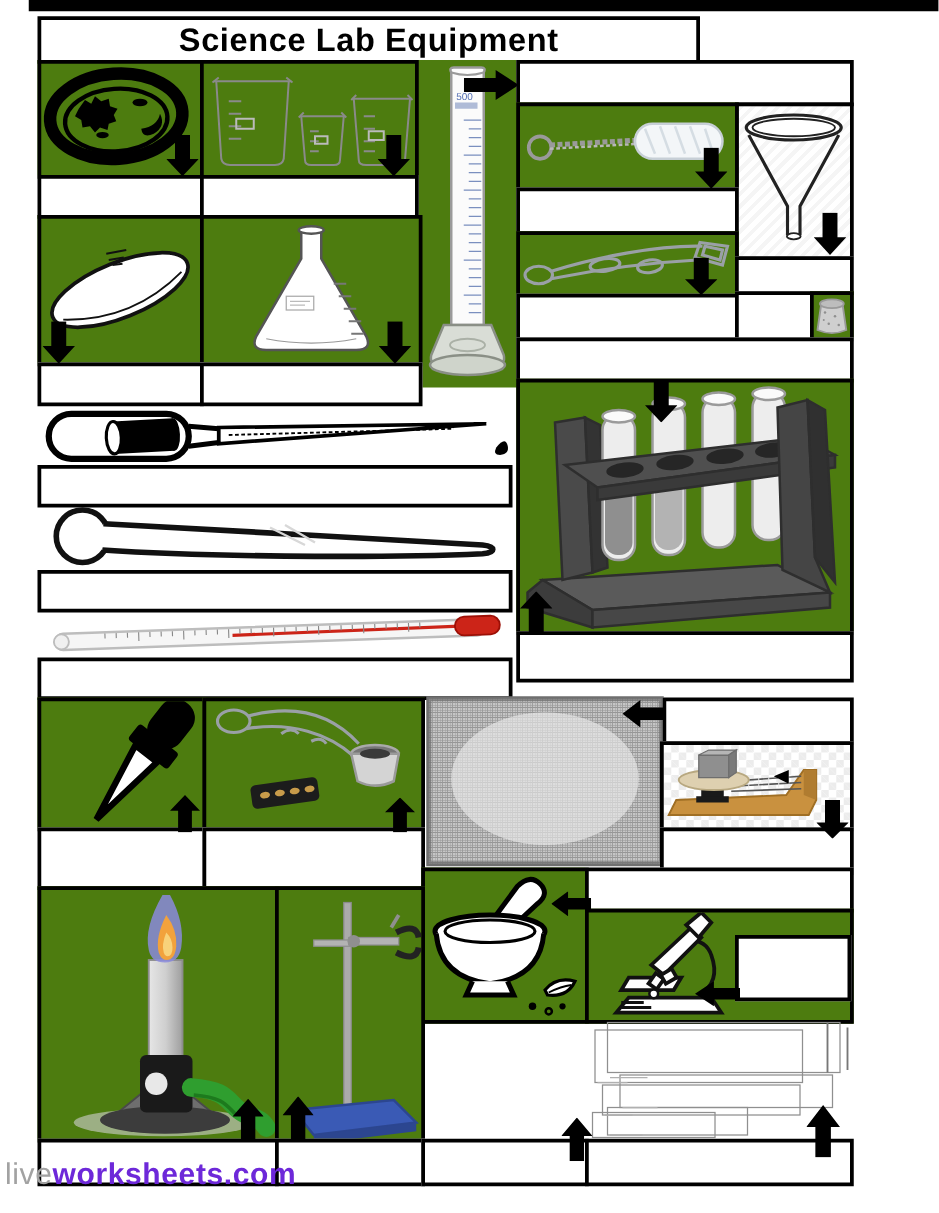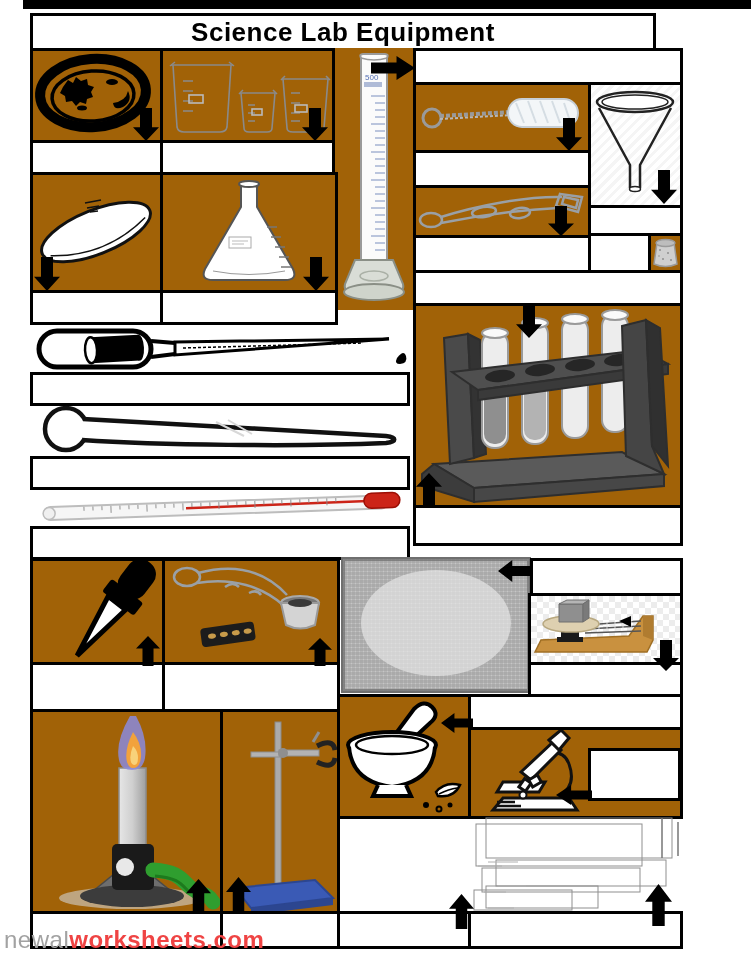--- a/index.html
+++ b/index.html
@@ -1,36 +1,36 @@
 <!DOCTYPE html>
 <html><head>
 <meta charset="utf-8">
 <style>
   html,body{margin:0;padding:0;background:#ffffff;}
   #canvas{position:relative;width:751px;height:970px;background:#fff;overflow:hidden;
           font-family:"Liberation Sans",sans-serif;}
-  .cell{position:absolute;background:#a16207;border:3px solid #000;box-sizing:border-box;}
+  .cell{position:absolute;background:#4d7c0f;border:3px solid #000;box-sizing:border-box;}
   .box{position:absolute;background:#fff;border:3px solid #000;box-sizing:border-box;}
   .imgwrap{position:absolute;}
   .arrow{position:absolute;background:#000;}
   .arrow.up{clip-path:polygon(50% 0,100% 42%,73% 42%,73% 100%,27% 100%,27% 42%,0 42%);}
   .arrow.down{clip-path:polygon(27% 0,73% 0,73% 58%,100% 58%,50% 100%,0 58%,27% 58%);}
   .arrow.left{clip-path:polygon(0 50%,42% 0,42% 27%,100% 27%,100% 73%,42% 73%,42% 100%);}
   .arrow.right{clip-path:polygon(100% 50%,58% 100%,58% 73%,0 73%,0 27%,58% 27%,58% 0);}
   #topstrip{position:absolute;left:23px;top:0;width:728px;height:9px;background:#000;}
-  #titlebox{position:absolute;left:30px;top:13px;width:626px;height:38px;border:3px solid #000;
+  #titlebox{position:absolute;left:30px;top:13px;width:530px;height:38px;border:3px solid #000;
             box-sizing:border-box;display:flex;align-items:center;justify-content:center;}
   #titlebox span{font-weight:bold;font-size:26px;letter-spacing:.5px;color:#000;}
   .hatch{background:repeating-linear-gradient(135deg,#f5f5f5 0 3px,#ffffff 3px 7px);}
   .checker{background-image:linear-gradient(45deg,#ececec 25%,transparent 25%,transparent 75%,#ececec 75%),
            linear-gradient(45deg,#ececec 25%,transparent 25%,transparent 75%,#ececec 75%);
            background-size:12px 12px;background-position:0 0,6px 6px;background-color:#fff;}
   #footer{position:absolute;left:4px;top:926px;font-size:24px;letter-spacing:.5px;cursor:pointer;}
   #footer .lt{color:#a2a2a2;font-weight:normal;}
-  #footer .bd{color:#ef4444;font-weight:bold;}
+  #footer .bd{color:#6d28d9;font-weight:bold;}
   svg{display:block;}
 </style>
 </head>
 <body>
 
 <div id="canvas">
   <div id="topstrip"></div>
 
   <div id="titlebox">
     <span>Science Lab Equipment</span>
@@ -430,15 +430,15 @@
   <div class="arrow up" style="left:136px;top:636px;width:24px;height:30px;"></div>
   <div class="arrow up" style="left:308px;top:638px;width:24px;height:28px;"></div>
   <div class="arrow left" style="left:441px;top:713px;width:32px;height:20px;"></div>
   <div class="arrow left" style="left:556px;top:785px;width:36px;height:20px;"></div>
   <div class="arrow up" style="left:186px;top:879px;width:25px;height:34px;"></div>
   <div class="arrow up" style="left:226px;top:877px;width:25px;height:36px;"></div>
   <div class="arrow up" style="left:449px;top:894px;width:25px;height:35px;"></div>
   <div class="arrow up" style="left:645px;top:884px;width:27px;height:42px;"></div>
 
   <div id="footer">
-    <span class="lt">newal</span><span class="bd">worksheets.com</span>
+    <span class="lt">live</span><span class="bd">worksheets.com</span>
   </div>
 </div>
 
 </body></html>

